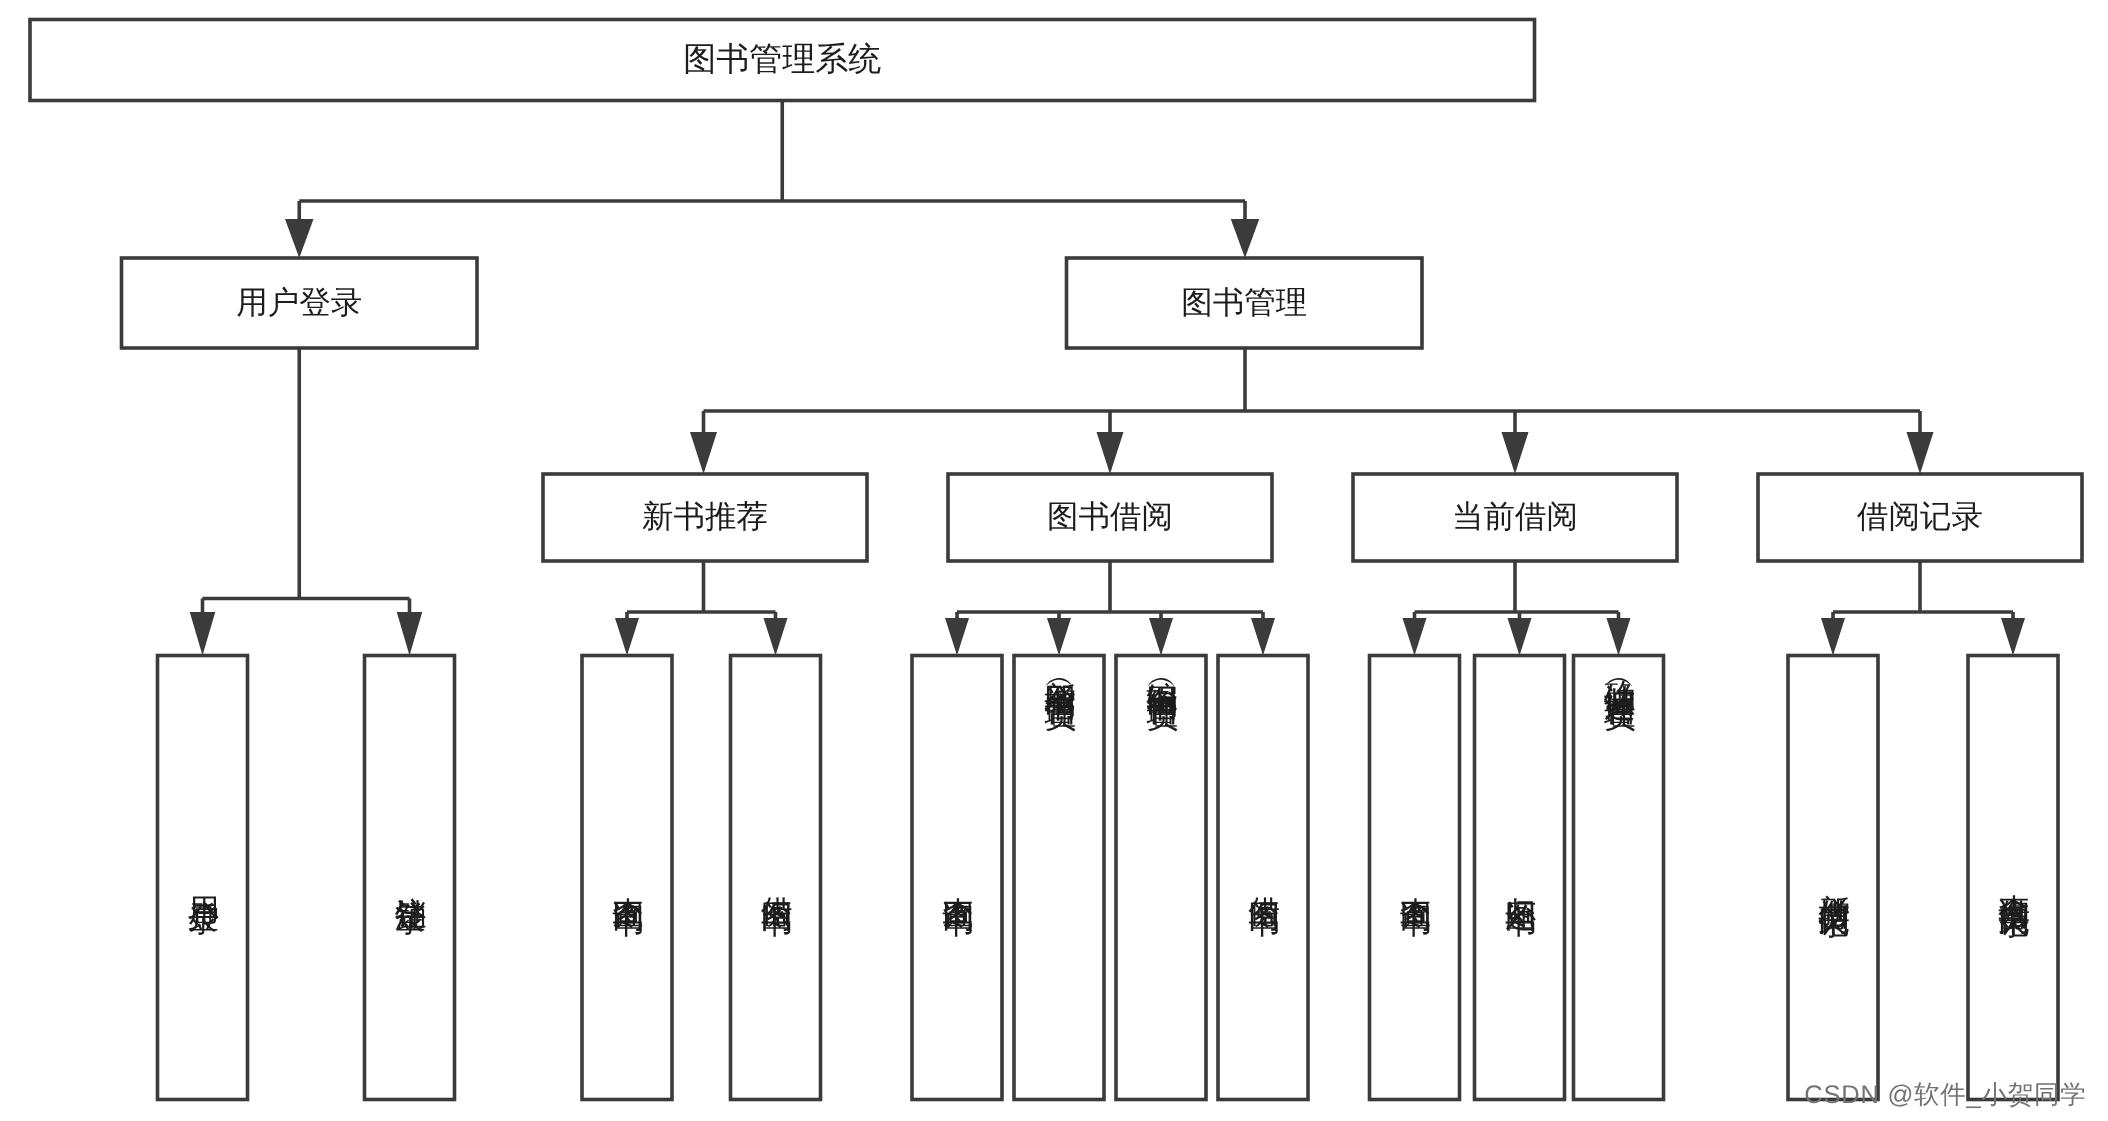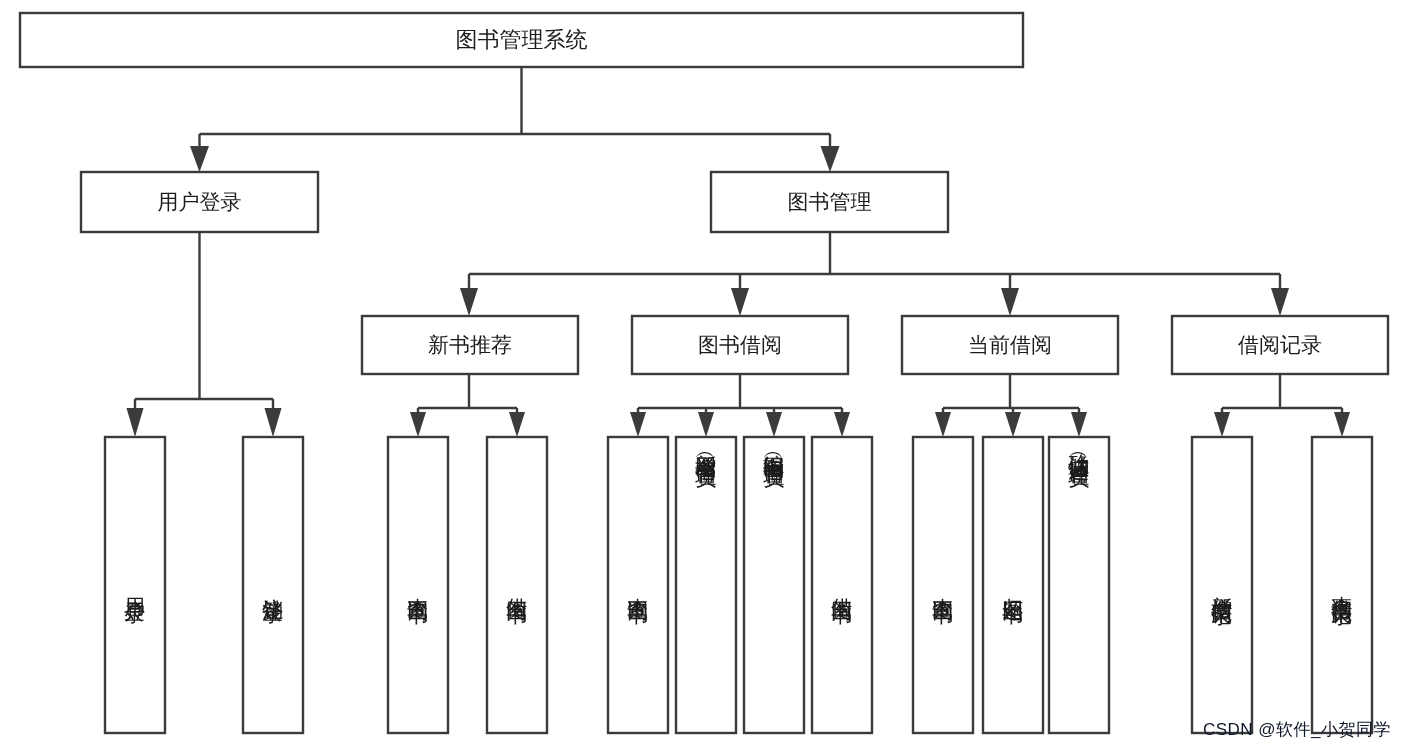--- a/index.html
+++ b/index.html
@@ -72,21 +72,21 @@
     letter-spacing: 2px;
     color: #1c1c1c;
     white-space: nowrap;
   }
   .watermark {
     position: absolute;
     right: 14px;
     bottom: 6px;
     font-family: "Liberation Sans", "DejaVu Sans", sans-serif;
     font-size: 17px;
-    color: #0f172a;
+    color: #737373;
     letter-spacing: 0.5px;
     white-space: nowrap;
   }
 </style>
 </head>
 <body>
 
 <div id="diagram-root">
 
   <svg id="flow-svg" viewBox="0 0 1405 747">

